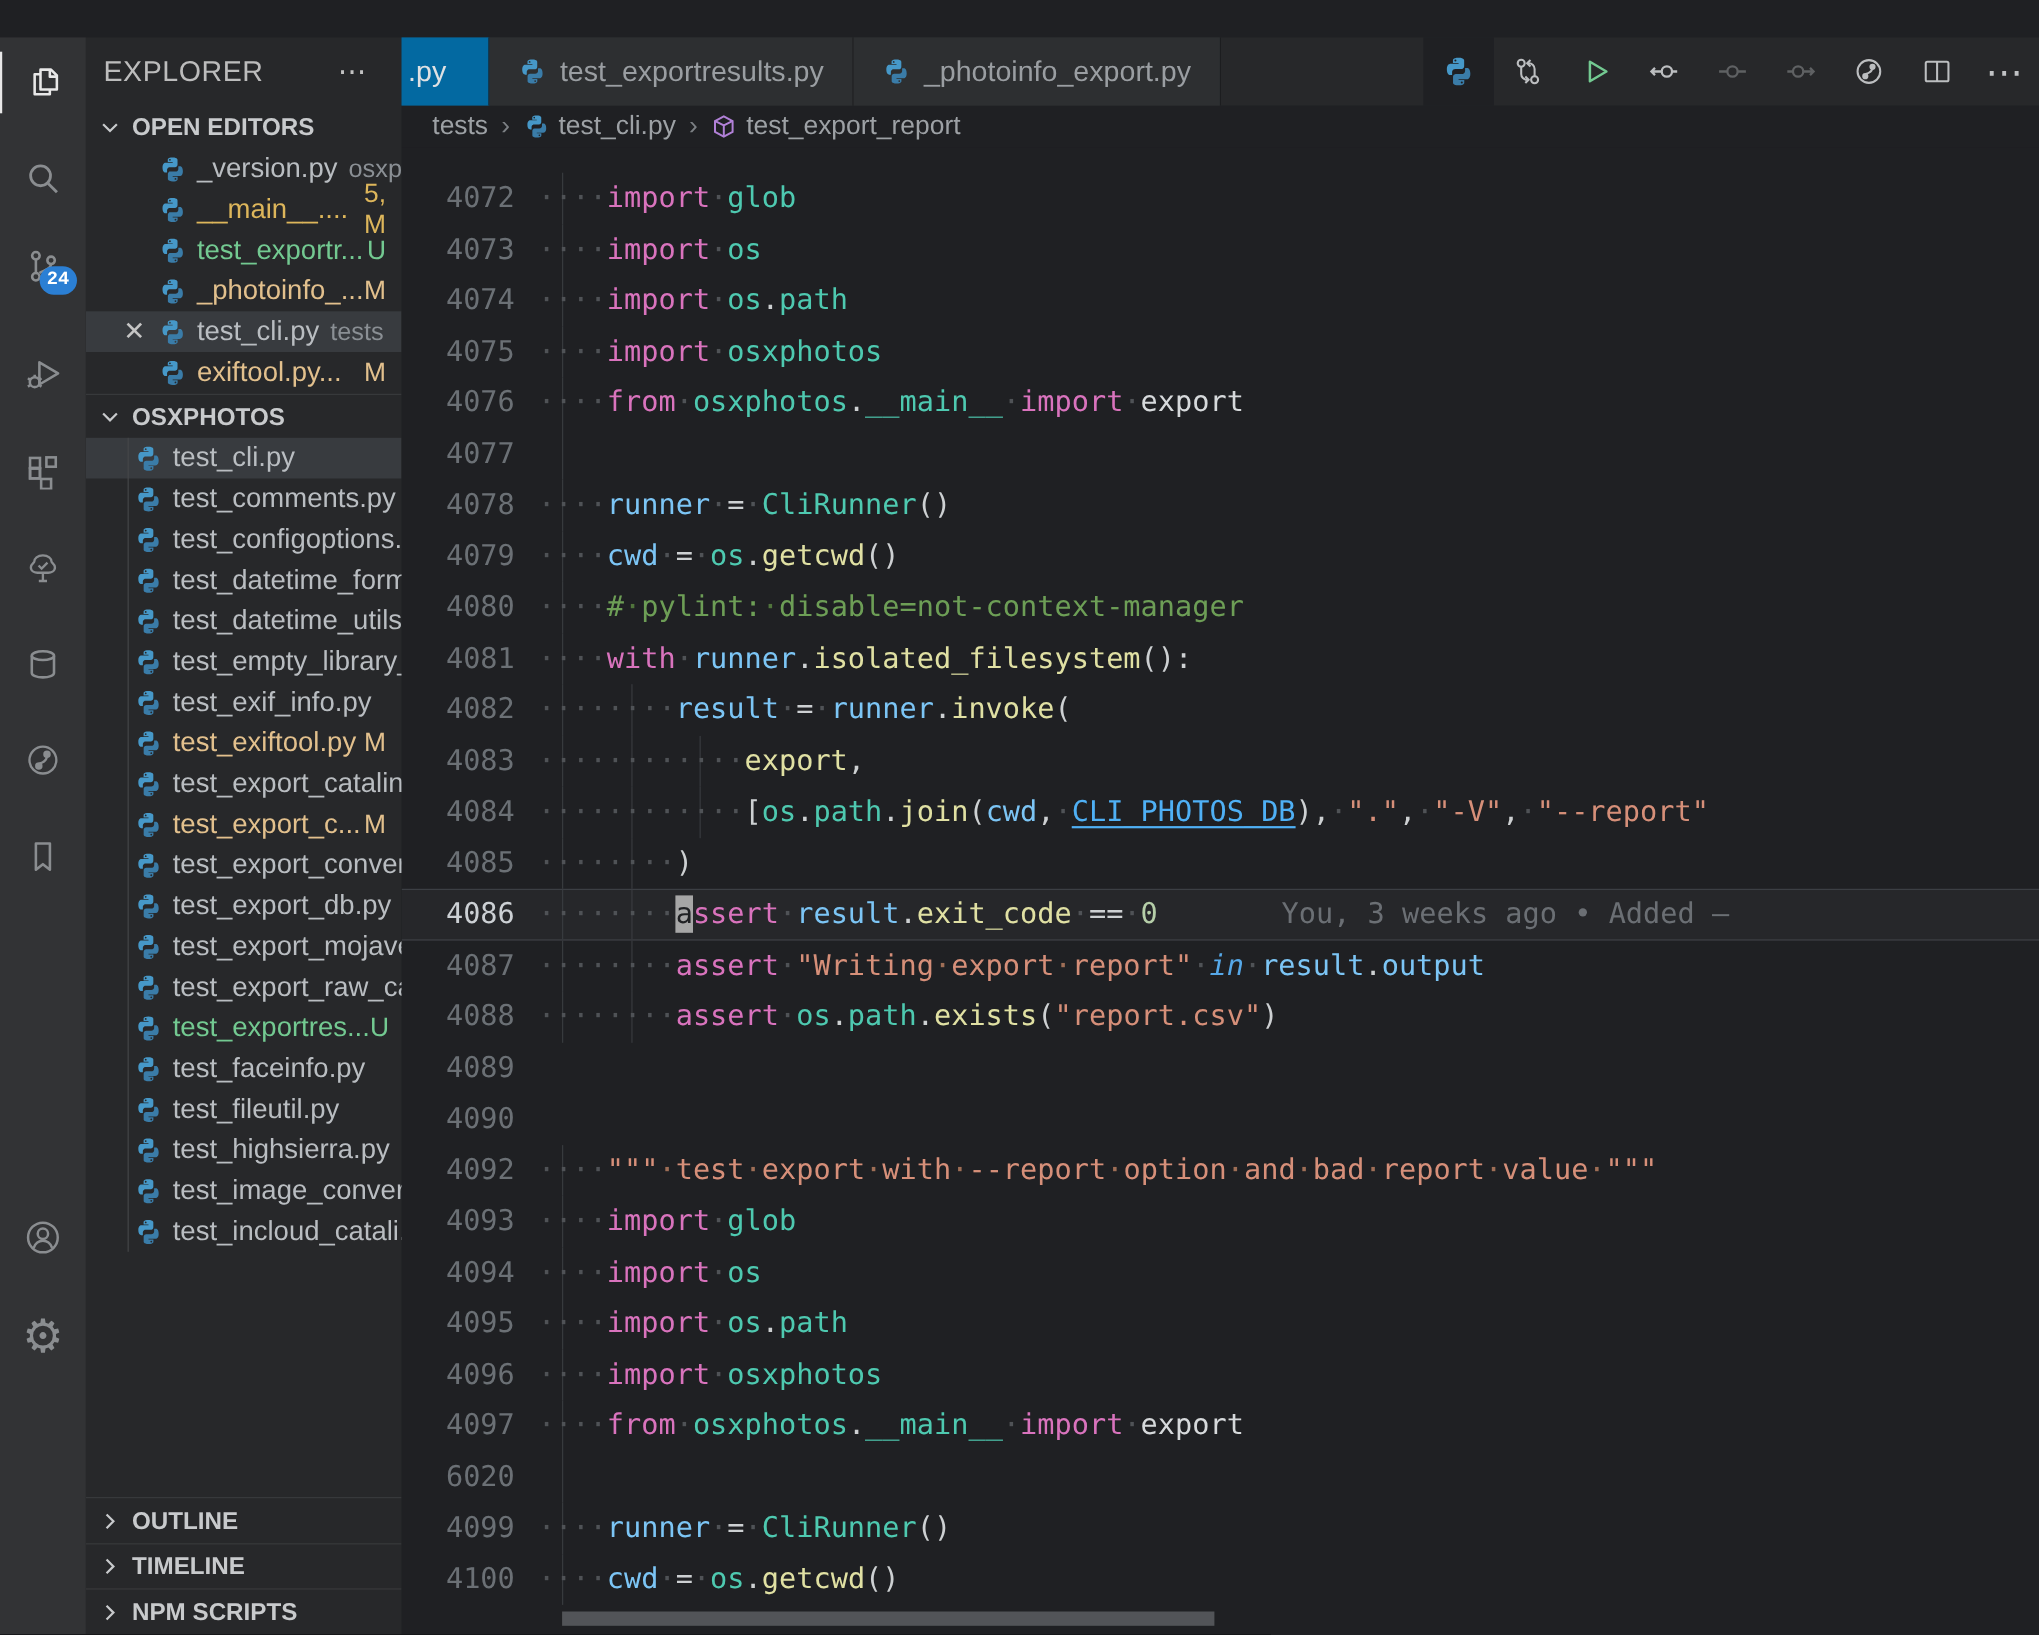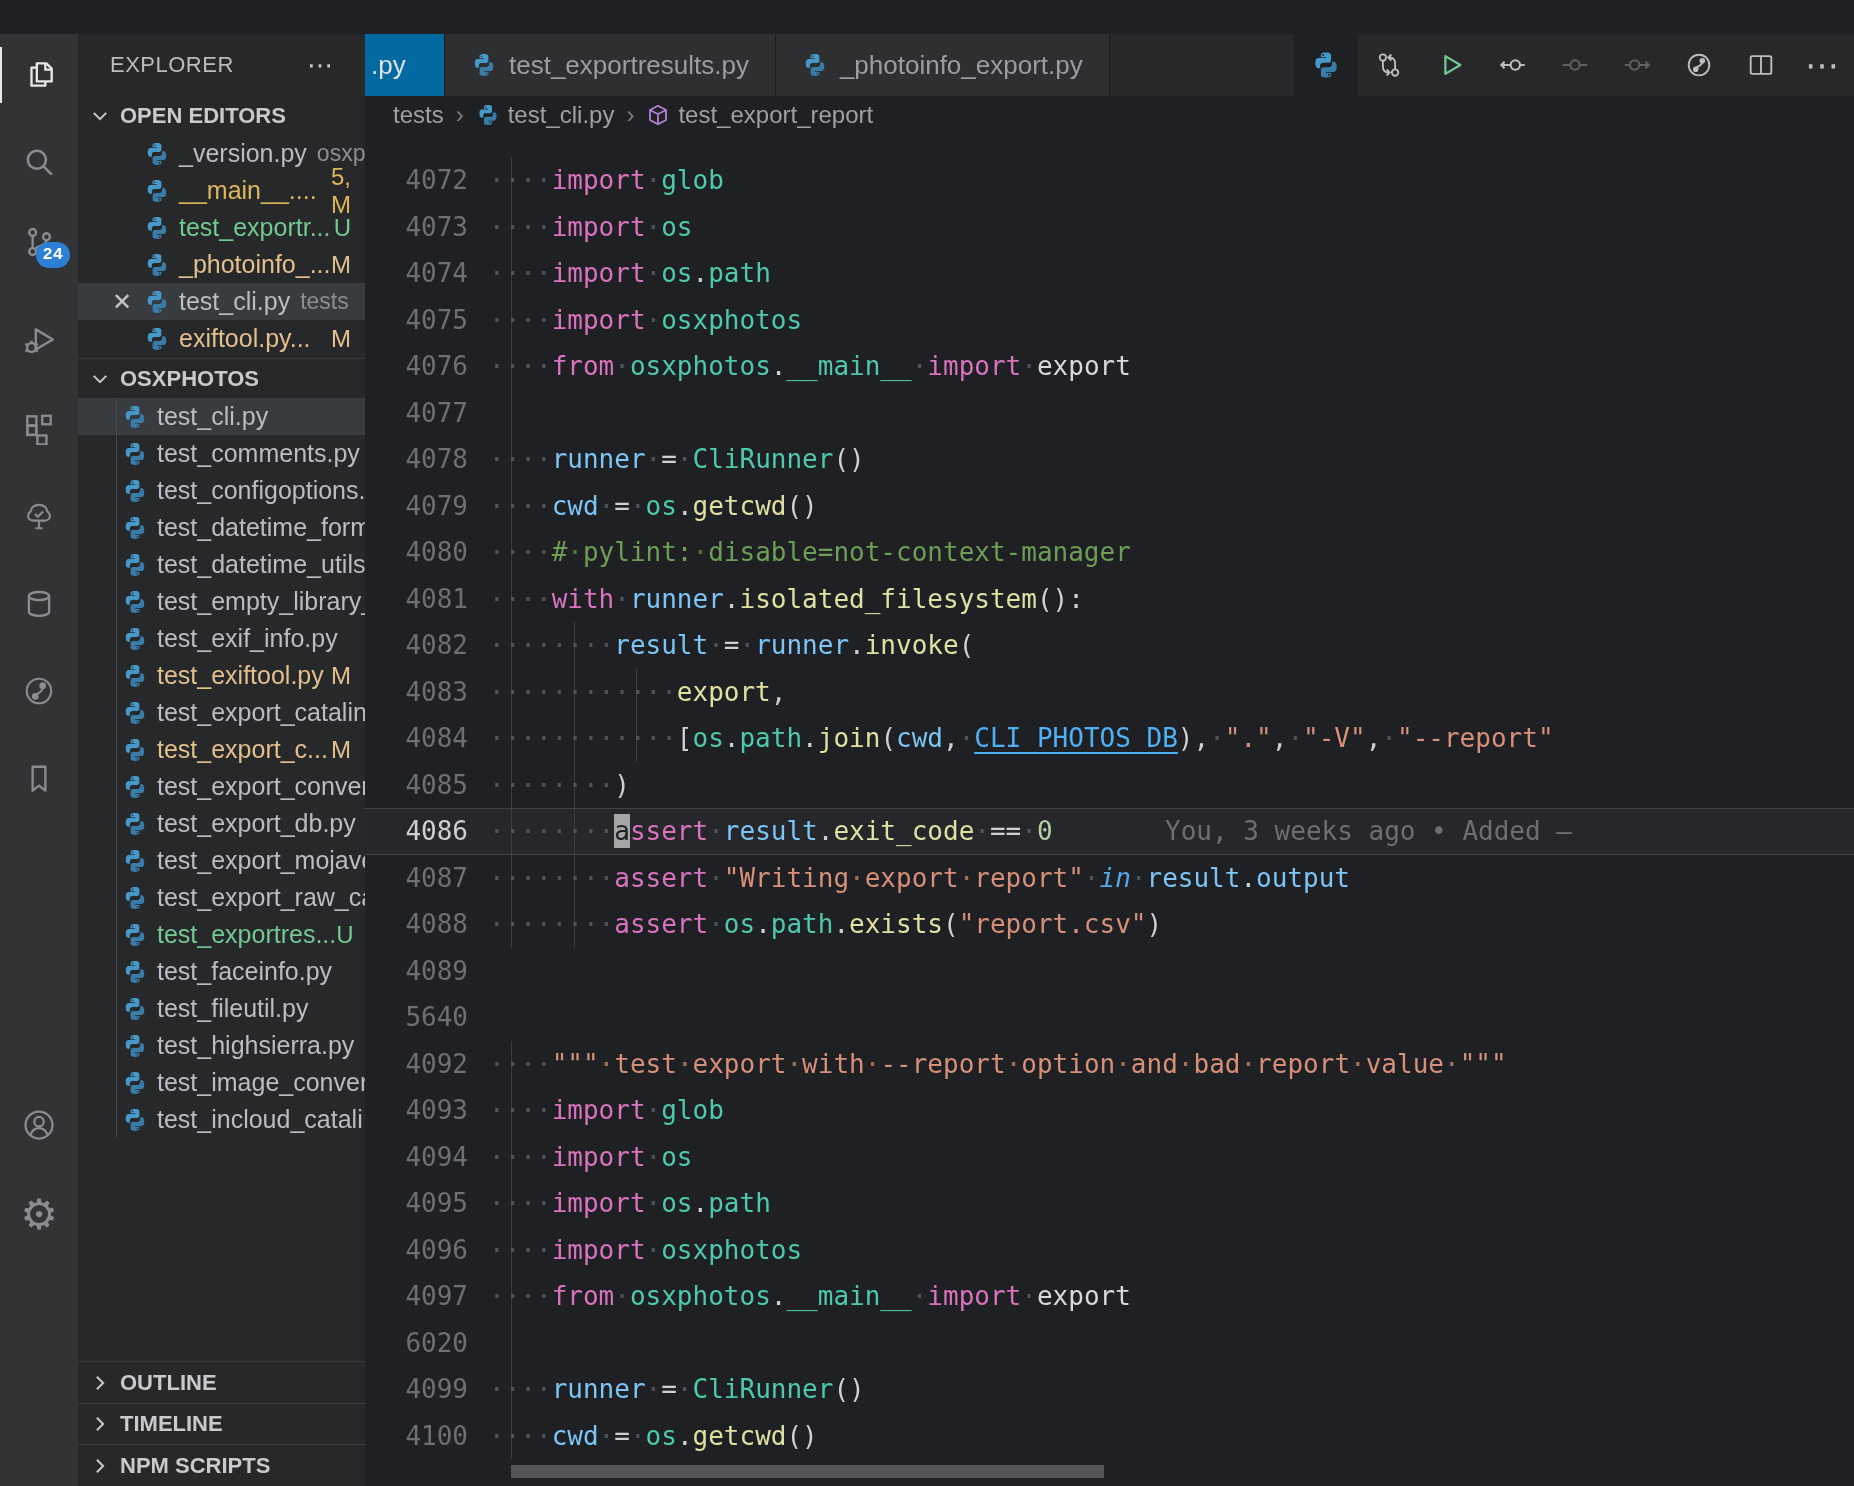--- a/index.html
+++ b/index.html
@@ -19,21 +19,21 @@
   .activitybar { position:absolute; left:0; top:34px; width:78px; height:1452px; background:#323335; z-index:30; }
   .act-item { position:absolute; left:0; width:78px; height:56px; display:flex; align-items:center; justify-content:center; cursor:pointer; }
   .act-item svg { display:block; }
   .act-item.active { border-left:2px solid #e8e8e8; }
   .act-badge { position:absolute; right:8px; bottom:2px; min-width:30px; height:26px; padding:0 7px;
     border-radius:13px; color:#fff; font-size:17px; font-weight:bold; line-height:26px; text-align:center; }
   .gear-glyph { font-size:42px; color:#8a8d90; line-height:1; }
   
   .sidebar { position:absolute; left:78px; top:34px; width:287px; height:1452px; background:#27282a; z-index:20; overflow:hidden; }
   .sb-title { position:absolute; left:0; top:0; width:287px; height:62px; display:flex; align-items:center; }
-  .sb-title .lbl { margin-left:32px; font-size:22px; letter-spacing:.5px; color:#bcbcbc; }
+  .sb-title .lbl { margin-left:16px; font-size:26px; letter-spacing:.5px; color:#bcbcbc; }
   .sb-title .menu { margin-left:auto; margin-right:32px; color:#c2c2c2; font-size:26px; cursor:pointer; }
   .sb-section { position:absolute; left:0; width:287px; display:flex; align-items:center; font-weight:bold; font-size:22px; color:#c8cacc; cursor:pointer; }
   .sb-section .chev { margin-left:12px; margin-right:8px; width:22px; text-align:center; }
   .chev svg { display:block; }
   .row { position:absolute; left:0; width:287px; height:37px; display:flex; align-items:center; font-size:25px; color:#b9bdc1; cursor:pointer;text-align:right; }
   .row.sel { background:#383b3f; }
   .row .close-x { position:absolute; left:34px; font-size:24px; color:#c5c5c5; }
   .row .fic { flex:none; margin-right:9px; display:flex; }
   .row .nm { white-space:nowrap; }
   .row .sfx { margin-left:10px; color:#8a8f94; font-size:23px; white-space:nowrap; }
@@ -615,21 +615,21 @@
         <div class="crow"><span class="guide" style="left: 146px;"></span><span class="ln">4080</span><span class="lc"><span class="tok-ws" style="color: rgb(79, 82, 86);">····</span><span class="tok-c" style="color: rgb(109, 158, 86);">#</span><span class="tok-cws" style="color: rgb(80, 116, 60);">·</span><span class="tok-c" style="color: rgb(109, 158, 86);">pylint:</span><span class="tok-cws" style="color: rgb(80, 116, 60);">·</span><span class="tok-c" style="color: rgb(109, 158, 86);">disable=not-context-manager</span></span></div>
         <div class="crow"><span class="guide" style="left: 146px;"></span><span class="ln">4081</span><span class="lc"><span class="tok-ws" style="color: rgb(79, 82, 86);">····</span><span class="tok-kw" style="color: rgb(217, 115, 189);">with</span><span class="tok-ws" style="color: rgb(79, 82, 86);">·</span><span class="tok-v" style="color: rgb(124, 197, 245);">runner</span><span class="tok-p" style="color: rgb(205, 208, 210);">.</span><span class="tok-fn" style="color: rgb(224, 224, 163);">isolated_filesystem</span><span class="tok-p" style="color: rgb(205, 208, 210);">():</span></span></div>
         <div class="crow"><span class="guide" style="left: 146px;"></span><span class="guide" style="left: 208.6px;"></span><span class="ln">4082</span><span class="lc"><span class="tok-ws" style="color: rgb(79, 82, 86);">········</span><span class="tok-v" style="color: rgb(124, 197, 245);">result</span><span class="tok-ws" style="color: rgb(79, 82, 86);">·</span><span class="tok-p" style="color: rgb(205, 208, 210);">=</span><span class="tok-ws" style="color: rgb(79, 82, 86);">·</span><span class="tok-v" style="color: rgb(124, 197, 245);">runner</span><span class="tok-p" style="color: rgb(205, 208, 210);">.</span><span class="tok-fn" style="color: rgb(224, 224, 163);">invoke</span><span class="tok-p" style="color: rgb(205, 208, 210);">(</span></span></div>
         <div class="crow"><span class="guide" style="left: 146px;"></span><span class="guide" style="left: 208.6px;"></span><span class="guide" style="left: 271.2px;"></span><span class="ln">4083</span><span class="lc"><span class="tok-ws" style="color: rgb(79, 82, 86);">············</span><span class="tok-fn" style="color: rgb(224, 224, 163);">export</span><span class="tok-p" style="color: rgb(205, 208, 210);">,</span></span></div>
         <div class="crow"><span class="guide" style="left: 146px;"></span><span class="guide" style="left: 208.6px;"></span><span class="guide" style="left: 271.2px;"></span><span class="ln">4084</span><span class="lc"><span class="tok-ws" style="color: rgb(79, 82, 86);">············</span><span class="tok-p" style="color: rgb(205, 208, 210);">[</span><span class="tok-type" style="color: rgb(78, 201, 176);">os</span><span class="tok-p" style="color: rgb(205, 208, 210);">.</span><span class="tok-type" style="color: rgb(78, 201, 176);">path</span><span class="tok-p" style="color: rgb(205, 208, 210);">.</span><span class="tok-fn" style="color: rgb(224, 224, 163);">join</span><span class="tok-p" style="color: rgb(205, 208, 210);">(</span><span class="tok-v" style="color: rgb(124, 197, 245);">cwd</span><span class="tok-p" style="color: rgb(205, 208, 210);">,</span><span class="tok-ws" style="color: rgb(79, 82, 86);">·</span><span class="tok-const" style="color: rgb(79, 176, 245); text-decoration-color: rgb(79, 176, 245);">CLI_PHOTOS_DB</span><span class="tok-p" style="color: rgb(205, 208, 210);">),</span><span class="tok-ws" style="color: rgb(79, 82, 86);">·</span><span class="tok-s" style="color: rgb(214, 143, 121);">"."</span><span class="tok-p" style="color: rgb(205, 208, 210);">,</span><span class="tok-ws" style="color: rgb(79, 82, 86);">·</span><span class="tok-s" style="color: rgb(214, 143, 121);">"-V"</span><span class="tok-p" style="color: rgb(205, 208, 210);">,</span><span class="tok-ws" style="color: rgb(79, 82, 86);">·</span><span class="tok-s" style="color: rgb(214, 143, 121);">"--report"</span></span></div>
         <div class="crow"><span class="guide" style="left: 146px;"></span><span class="guide" style="left: 208.6px;"></span><span class="ln">4085</span><span class="lc"><span class="tok-ws" style="color: rgb(79, 82, 86);">········</span><span class="tok-p" style="color: rgb(205, 208, 210);">)</span></span></div>
         <div class="crow current"><span class="guide" style="left: 146px;"></span><span class="guide" style="left: 208.6px;"></span><span class="ln">4086</span><span class="lc"><span class="tok-ws" style="color: rgb(79, 82, 86);">········</span><span class="tok-cur" style="background: rgb(166, 166, 166); color: rgb(32, 33, 36);">a</span><span class="tok-kw" style="color: rgb(217, 115, 189);">ssert</span><span class="tok-ws" style="color: rgb(79, 82, 86);">·</span><span class="tok-v" style="color: rgb(124, 197, 245);">result</span><span class="tok-p" style="color: rgb(205, 208, 210);">.</span><span class="tok-fn" style="color: rgb(224, 224, 163);">exit_code</span><span class="tok-ws" style="color: rgb(79, 82, 86);">·</span><span class="tok-p" style="color: rgb(205, 208, 210);">==</span><span class="tok-ws" style="color: rgb(79, 82, 86);">·</span><span class="tok-n" style="color: rgb(181, 206, 168);">0</span></span><span class="blame">You, 3 weeks ago • Added –</span></div>
         <div class="crow"><span class="guide" style="left: 146px;"></span><span class="guide" style="left: 208.6px;"></span><span class="ln">4087</span><span class="lc"><span class="tok-ws" style="color: rgb(79, 82, 86);">········</span><span class="tok-kw" style="color: rgb(217, 115, 189);">assert</span><span class="tok-ws" style="color: rgb(79, 82, 86);">·</span><span class="tok-s" style="color: rgb(214, 143, 121);">"Writing</span><span class="tok-sws" style="color: rgb(158, 110, 86);">·</span><span class="tok-s" style="color: rgb(214, 143, 121);">export</span><span class="tok-sws" style="color: rgb(158, 110, 86);">·</span><span class="tok-s" style="color: rgb(214, 143, 121);">report"</span><span class="tok-ws" style="color: rgb(79, 82, 86);">·</span><span class="tok-kwi" style="color: rgb(86, 168, 232);">in</span><span class="tok-ws" style="color: rgb(79, 82, 86);">·</span><span class="tok-v" style="color: rgb(124, 197, 245);">result</span><span class="tok-p" style="color: rgb(205, 208, 210);">.</span><span class="tok-v" style="color: rgb(124, 197, 245);">output</span></span></div>
         <div class="crow"><span class="guide" style="left: 146px;"></span><span class="guide" style="left: 208.6px;"></span><span class="ln">4088</span><span class="lc"><span class="tok-ws" style="color: rgb(79, 82, 86);">········</span><span class="tok-kw" style="color: rgb(217, 115, 189);">assert</span><span class="tok-ws" style="color: rgb(79, 82, 86);">·</span><span class="tok-type" style="color: rgb(78, 201, 176);">os</span><span class="tok-p" style="color: rgb(205, 208, 210);">.</span><span class="tok-type" style="color: rgb(78, 201, 176);">path</span><span class="tok-p" style="color: rgb(205, 208, 210);">.</span><span class="tok-fn" style="color: rgb(224, 224, 163);">exists</span><span class="tok-p" style="color: rgb(205, 208, 210);">(</span><span class="tok-s" style="color: rgb(214, 143, 121);">"report.csv"</span><span class="tok-p" style="color: rgb(205, 208, 210);">)</span></span></div>
         <div class="crow"><span class="ln">4089</span><span class="lc"></span></div>
-        <div class="crow"><span class="ln">5640</span><span class="lc"></span></div>
+        <div class="crow"><span class="ln">4090</span><span class="lc"></span></div>
         <div class="crow"><span class="guide" style="left: 146px;"></span><span class="ln">4092</span><span class="lc"><span class="tok-ws" style="color: rgb(79, 82, 86);">····</span><span class="tok-s" style="color: rgb(214, 143, 121);">"""</span><span class="tok-sws" style="color: rgb(158, 110, 86);">·</span><span class="tok-s" style="color: rgb(214, 143, 121);">test</span><span class="tok-sws" style="color: rgb(158, 110, 86);">·</span><span class="tok-s" style="color: rgb(214, 143, 121);">export</span><span class="tok-sws" style="color: rgb(158, 110, 86);">·</span><span class="tok-s" style="color: rgb(214, 143, 121);">with</span><span class="tok-sws" style="color: rgb(158, 110, 86);">·</span><span class="tok-s" style="color: rgb(214, 143, 121);">--report</span><span class="tok-sws" style="color: rgb(158, 110, 86);">·</span><span class="tok-s" style="color: rgb(214, 143, 121);">option</span><span class="tok-sws" style="color: rgb(158, 110, 86);">·</span><span class="tok-s" style="color: rgb(214, 143, 121);">and</span><span class="tok-sws" style="color: rgb(158, 110, 86);">·</span><span class="tok-s" style="color: rgb(214, 143, 121);">bad</span><span class="tok-sws" style="color: rgb(158, 110, 86);">·</span><span class="tok-s" style="color: rgb(214, 143, 121);">report</span><span class="tok-sws" style="color: rgb(158, 110, 86);">·</span><span class="tok-s" style="color: rgb(214, 143, 121);">value</span><span class="tok-sws" style="color: rgb(158, 110, 86);">·</span><span class="tok-s" style="color: rgb(214, 143, 121);">"""</span></span></div>
         <div class="crow"><span class="guide" style="left: 146px;"></span><span class="ln">4093</span><span class="lc"><span class="tok-ws" style="color: rgb(79, 82, 86);">····</span><span class="tok-kw" style="color: rgb(217, 115, 189);">import</span><span class="tok-ws" style="color: rgb(79, 82, 86);">·</span><span class="tok-type" style="color: rgb(78, 201, 176);">glob</span></span></div>
         <div class="crow"><span class="guide" style="left: 146px;"></span><span class="ln">4094</span><span class="lc"><span class="tok-ws" style="color: rgb(79, 82, 86);">····</span><span class="tok-kw" style="color: rgb(217, 115, 189);">import</span><span class="tok-ws" style="color: rgb(79, 82, 86);">·</span><span class="tok-type" style="color: rgb(78, 201, 176);">os</span></span></div>
         <div class="crow"><span class="guide" style="left: 146px;"></span><span class="ln">4095</span><span class="lc"><span class="tok-ws" style="color: rgb(79, 82, 86);">····</span><span class="tok-kw" style="color: rgb(217, 115, 189);">import</span><span class="tok-ws" style="color: rgb(79, 82, 86);">·</span><span class="tok-type" style="color: rgb(78, 201, 176);">os</span><span class="tok-p" style="color: rgb(205, 208, 210);">.</span><span class="tok-type" style="color: rgb(78, 201, 176);">path</span></span></div>
         <div class="crow"><span class="guide" style="left: 146px;"></span><span class="ln">4096</span><span class="lc"><span class="tok-ws" style="color: rgb(79, 82, 86);">····</span><span class="tok-kw" style="color: rgb(217, 115, 189);">import</span><span class="tok-ws" style="color: rgb(79, 82, 86);">·</span><span class="tok-type" style="color: rgb(78, 201, 176);">osxphotos</span></span></div>
         <div class="crow"><span class="guide" style="left: 146px;"></span><span class="ln">4097</span><span class="lc"><span class="tok-ws" style="color: rgb(79, 82, 86);">····</span><span class="tok-kw" style="color: rgb(217, 115, 189);">from</span><span class="tok-ws" style="color: rgb(79, 82, 86);">·</span><span class="tok-type" style="color: rgb(78, 201, 176);">osxphotos</span><span class="tok-p" style="color: rgb(205, 208, 210);">.</span><span class="tok-type" style="color: rgb(78, 201, 176);">__main__</span><span class="tok-ws" style="color: rgb(79, 82, 86);">·</span><span class="tok-kw" style="color: rgb(217, 115, 189);">import</span><span class="tok-ws" style="color: rgb(79, 82, 86);">·</span><span class="tok-txt" style="color: rgb(214, 217, 219);">export</span></span></div>
         <div class="crow"><span class="guide" style="left: 146px;"></span><span class="ln">6020</span><span class="lc"></span></div>
         <div class="crow"><span class="guide" style="left: 146px;"></span><span class="ln">4099</span><span class="lc"><span class="tok-ws" style="color: rgb(79, 82, 86);">····</span><span class="tok-v" style="color: rgb(124, 197, 245);">runner</span><span class="tok-ws" style="color: rgb(79, 82, 86);">·</span><span class="tok-p" style="color: rgb(205, 208, 210);">=</span><span class="tok-ws" style="color: rgb(79, 82, 86);">·</span><span class="tok-type" style="color: rgb(78, 201, 176);">CliRunner</span><span class="tok-p" style="color: rgb(205, 208, 210);">()</span></span></div>
         <div class="crow"><span class="guide" style="left: 146px;"></span><span class="ln">4100</span><span class="lc"><span class="tok-ws" style="color: rgb(79, 82, 86);">····</span><span class="tok-v" style="color: rgb(124, 197, 245);">cwd</span><span class="tok-ws" style="color: rgb(79, 82, 86);">·</span><span class="tok-p" style="color: rgb(205, 208, 210);">=</span><span class="tok-ws" style="color: rgb(79, 82, 86);">·</span><span class="tok-type" style="color: rgb(78, 201, 176);">os</span><span class="tok-p" style="color: rgb(205, 208, 210);">.</span><span class="tok-fn" style="color: rgb(224, 224, 163);">getcwd</span><span class="tok-p" style="color: rgb(205, 208, 210);">()</span></span></div>
       </div>

